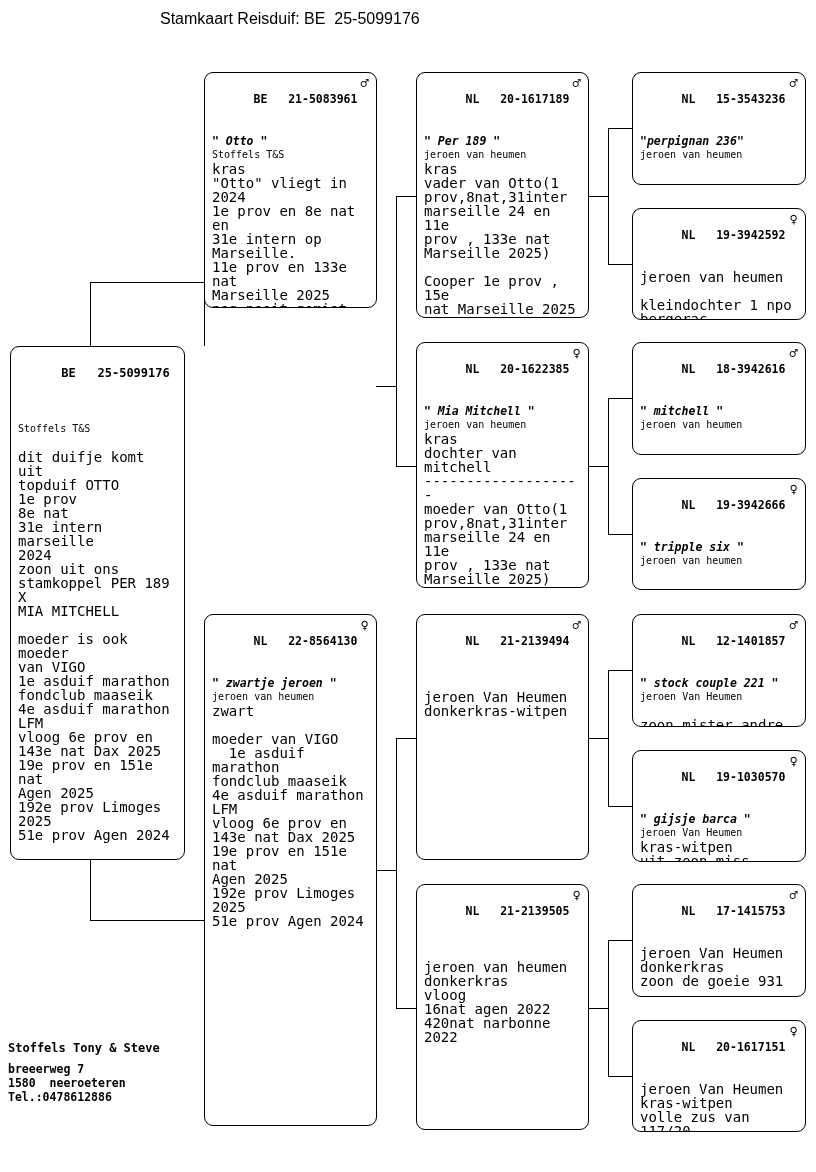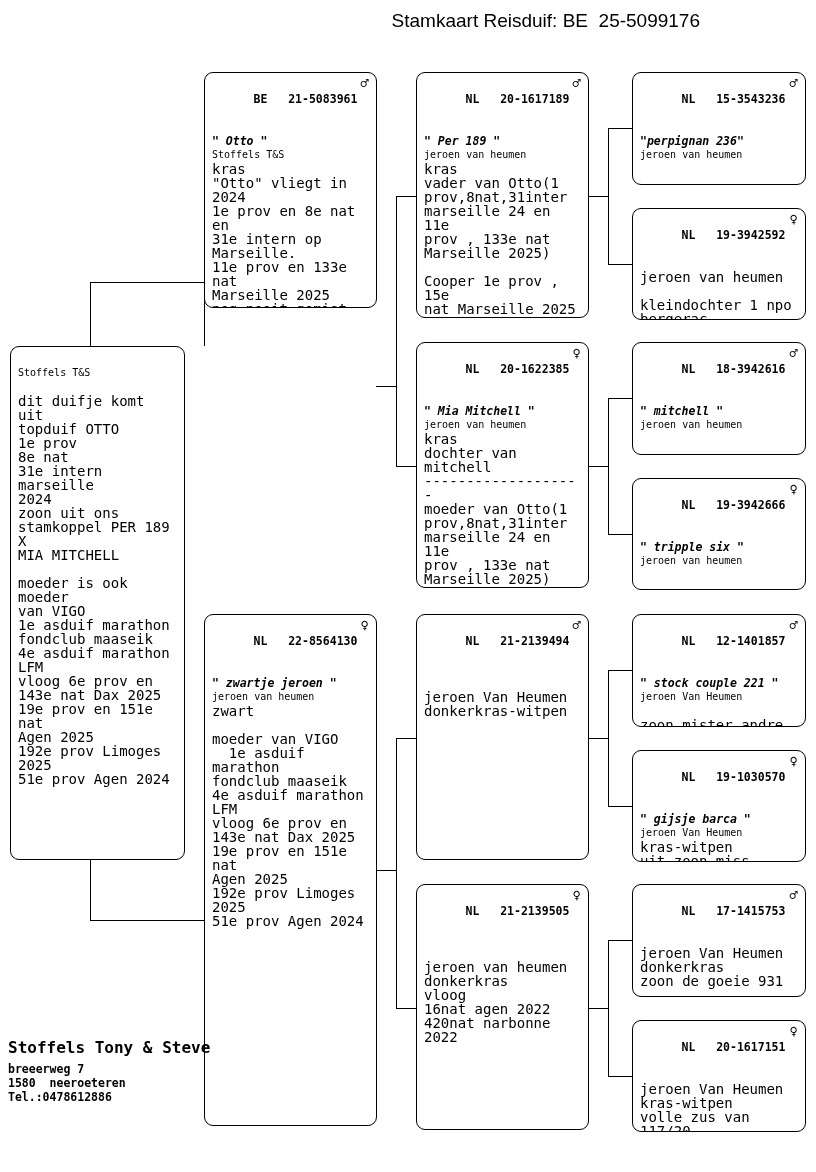--- a/index.html
+++ b/index.html
@@ -5,23 +5,23 @@
   html,body{margin:0;padding:0;background:#ffffff;}
   body{
     width:816px;height:1172px;position:relative;overflow:hidden;
     font-family:"DejaVu Sans Mono","Liberation Mono",monospace;
     color:#000000;
   }
   .page{position:absolute;left:0;top:0;width:816px;height:1172px;}
 
   
   .title{
-    position:absolute;left:0;top:10px;width:700px;text-align:right;
+    position:absolute;left:0;top:10px;width:700px;text-align:left;
     font-family:"Liberation Sans","DejaVu Sans",sans-serif;
-    font-size:19px;font-weight:400;letter-spacing:0px;
+    font-size:16px;font-weight:400;letter-spacing:0px;
     padding-left:160px;box-sizing:border-box;
     white-space:pre;
   }
 
   
   .ln{position:absolute;background:#000000;}
   .lh{height:1px;}
   .lv{width:1px;}
 
   
@@ -51,21 +51,21 @@
   .box .body{
     font-size:14px;line-height:14px;white-space:pre-wrap;
     word-break:normal;
   }
   .box.subject{border-width:1px;}
   .box.subject .hdr{font-size:12px;}
 
   
   .ownerblock{position:absolute;left:8px;top:1040px;width:250px;}
   .ownerblock .oname{
-    font-size:16px;line-height:16px;font-weight:bold;white-space:pre;
+    font-size:12px;line-height:16px;font-weight:bold;white-space:pre;
     margin-bottom:6px;
   }
   .ownerblock .oline{font-size:11.5px;line-height:14px;white-space:pre;font-weight:bold;}
 
   
   .credit{
     position:absolute;left:0;top:1136px;width:816px;
     text-align:right;padding-right:6px;box-sizing:border-box;
     font-size:9px;line-height:12px;font-weight:bold;font-style:italic;
     white-space:pre;
@@ -109,20 +109,24 @@
   <div class="ln lv" style="left:608px;top:670px;height:136px;"></div>
   <div class="ln lh" style="left:608px;top:670px;width:24px;"></div>
   <div class="ln lh" style="left:608px;top:806px;width:24px;"></div>
 
   <div class="ln lh" style="left:588px;top:1008px;width:20px;"></div>
   <div class="ln lv" style="left:608px;top:940px;height:136px;"></div>
   <div class="ln lh" style="left:608px;top:940px;width:24px;"></div>
   <div class="ln lh" style="left:608px;top:1076px;width:24px;"></div>
 
   <div class="box subject" style="left:10px;top:346px;width:175px;height:514px;">
+    <div class="hdr">
+      <span>BE   25-5099176</span>
+      <span class="sym"></span>
+    </div>
     <div class="body"> </div>
     <div class="owner">Stoffels T&amp;S</div>
     <div class="body"> </div>
     <div class="body">dit duifje komt uit
 topduif OTTO
 1e prov
 8e nat
 31e intern marseille
 2024
 zoon uit ons

